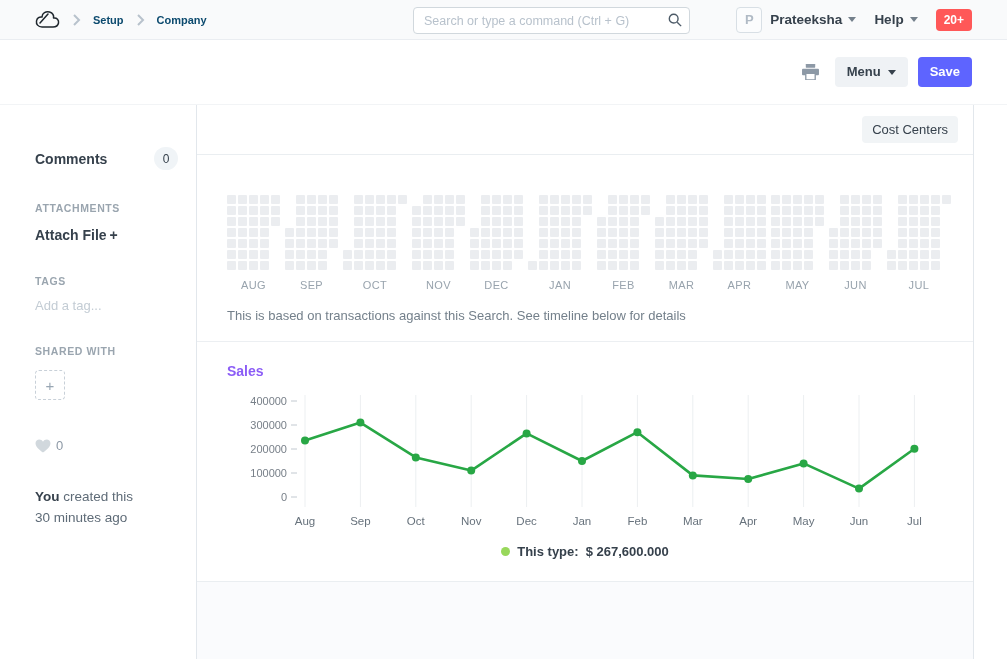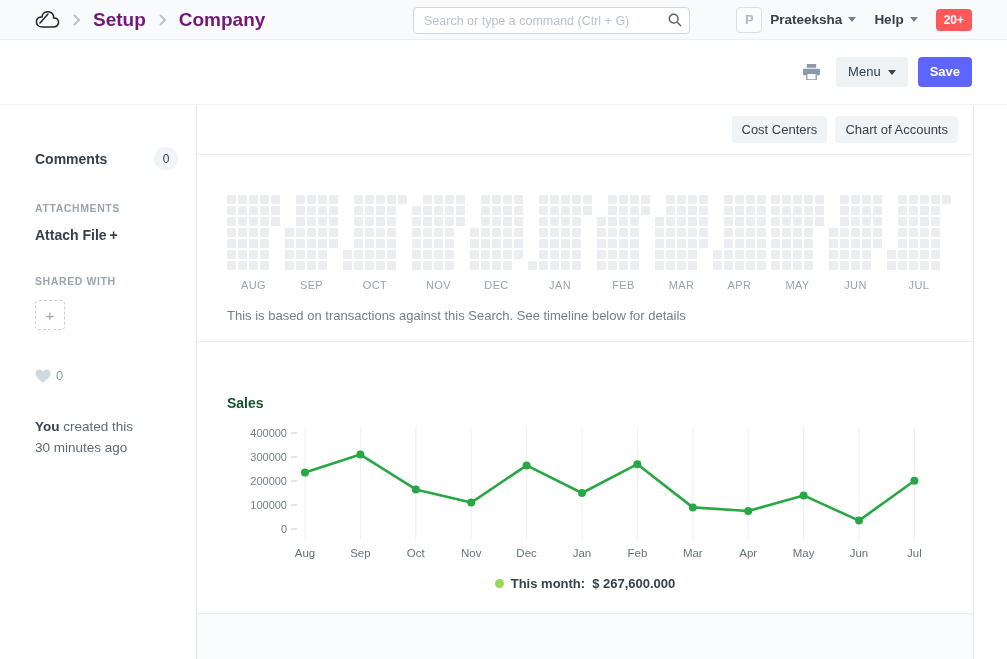--- a/index.html
+++ b/index.html
@@ -9,21 +9,21 @@
     font-family:"Liberation Sans", sans-serif;
     color:#36414c; background:#fff; font-size:13px;
   }
   
   .navbar {
     position:relative; height:40px; background:#f9fafb;
     border-bottom:1px solid #eaedf1;
     display:flex; align-items:center; padding:0 35px;
   }
   .nav-left { display:flex; align-items:center; gap:12px; }
-  .crumb { font-size:19px; font-weight:600; color:#701a75; text-decoration:none; cursor:pointer; }
+  .crumb { font-size:11px; font-weight:600; color:#0c4a6e; text-decoration:none; cursor:pointer; }
   .crumb-sep svg { display:block; }
   .nav-search {
     position:absolute; left:413px; top:7px; width:277px; height:27px;
   }
   .nav-search input {
     width:100%; height:100%; border:1px solid #d1d8dd; border-radius:4px;
     background:#fff; padding:0 30px 0 10px; font-size:12.5px;
     font-family:"Liberation Sans", sans-serif; color:#36414c; outline:none;
   }
   .nav-search input::placeholder { color:#b8c2cc; }
@@ -46,21 +46,21 @@
     background:#fff; border-bottom:1px solid #f2f4f6;
   }
   .page-title { font-size:24px; font-weight:600; color:#36414c; letter-spacing:0.2px; }
   .header-actions { margin-left:auto; display:flex; align-items:center; gap:10px; }
   .printer-wrap { margin-right:6px; display:flex; cursor:pointer; }
   .btn {
     font-family:"Liberation Sans", sans-serif; font-size:13px; border:none;
     border-radius:4px; padding:7px 12px; cursor:pointer; line-height:1.2;
     display:inline-flex; align-items:center; gap:7px;
   }
-  .btn-default { background:#eff2f5; color:#36414c; font-weight:400; }
+  .btn-default { background:#eff2f5; color:#36414c; font-weight:700; }
   .btn-default .caret { border-top-color:#36414c; }
   .btn-primary { background:#5e64ff; color:#fff; font-weight:600; }
   
   .content { display:flex; height:554px; }
   .sidebar {
     width:197px; flex:0 0 197px; border-right:1px solid #e2e7ec;
     padding:42px 18px 0 35px;
   }
   .comments-row { display:flex; align-items:center; justify-content:space-between; font-size:14px; font-weight:700; cursor:pointer; }
   .count-badge {
@@ -92,21 +92,21 @@
   .dash-title-row { display:flex; align-items:center; gap:10px; cursor:pointer; }
   .dash-title { font-size:12px; font-weight:500; letter-spacing:1.1px; color:#8d99a6; }
   .heatmap { display:flex; gap:5px; margin-top:19px; }
   .hm-month { display:flex; flex-direction:column; align-items:center; }
   .hm-grid { display:grid; grid-auto-flow:column; grid-template-rows:repeat(7, 9px); grid-auto-columns:9px; gap:2px; }
   .hm-cell { background:#ebedf0; border-radius:1px; }
   .hm-cell.empty { background:transparent; }
   .hm-label { margin-top:9px; font-size:11px; color:#98a3ad; letter-spacing:0.4px; }
   .dash-note { font-size:13px; color:#74808b; padding:17px 0 18px; }
   .sales-section { padding:21px 30px 4px 30px; }
-  .sales-title { font-size:14px; font-weight:700; color:#14532d;margin-top:32px; }
+  .sales-title { font-size:14px; font-weight:700; color:#8b5cf6; }
   .chart-wrap { margin-top:14px; }
   .legend { display:flex; align-items:center; justify-content:center; gap:7px; margin-top:8px; font-size:13px; font-weight:700; color:#36414c; }
   .legend-dot { width:9px; height:9px; border-radius:50%; }
   .next-section { border-top:1px solid #eaeef1; flex:1; background:#fafbfd; margin-top:18px; }
 </style>
 </head>
 <body>
 
 <div class="navbar">
   <div class="nav-left">
@@ -182,20 +182,24 @@
     </div>
 
 
     <div class="side-section">
       <div class="side-label">ATTACHMENTS</div>
       <div class="side-action">
         <span>Attach File</span><span class="plus">+</span>
       </div>
     </div>
 
+    <div class="side-section">
+      <div class="side-label">TAGS</div>
+      <div class="tag-placeholder">Add a tag...</div>
+    </div>
 
     <div class="side-section">
       <div class="side-label">SHARED WITH</div>
       <div class="share-add">
         <span>+</span>
       </div>
     </div>
 
     <div class="like-row">
       <span style="display:flex;">
@@ -212,21 +216,20 @@
       <span>created this</span><br>
       <span>30 minutes ago</span>
     </div>
   </div>
 
   <div class="main">
     <div class="main-inner">
 
       <div class="actions-row">
         <button class="btn-sm">Cost Centers</button>
-        <button class="btn-sm">Chart of Accounts</button>
       </div>
 
       <div class="dash-section">
         <div class="heatmap" id="heatmap">
             <div class="hm-month">
               <div class="hm-grid">
                 <div class="hm-cell" style="background: rgb(235, 237, 240);"></div>
                 <div class="hm-cell" style="background: rgb(235, 237, 240);"></div>
                 <div class="hm-cell" style="background: rgb(235, 237, 240);"></div>
                 <div class="hm-cell" style="background: rgb(235, 237, 240);"></div>
@@ -777,21 +780,21 @@
               <circle cx="410.4" cy="39.19999999999999" r="4" fill="#28a745"></circle>
               <circle cx="465.8" cy="82.4" r="4" fill="#28a745"></circle>
               <circle cx="521.2" cy="86" r="4" fill="#28a745"></circle>
               <circle cx="576.5999999999999" cy="70.4" r="4" fill="#28a745"></circle>
               <circle cx="632" cy="95.6" r="4" fill="#28a745"></circle>
               <circle cx="687.4" cy="55.688" r="4" fill="#28a745"></circle>
             </svg>
         </div>
         <div class="legend">
           <span class="legend-dot" id="legend-dot" style="background: rgb(152, 216, 91);"></span>
-          <span>This month:</span>
+          <span>This type:</span>
           <span>$ 267,600.000</span>
         </div>
       </div>
 
       <div class="next-section"></div>
     </div>
   </div>
 </div>
 
 </body></html>

